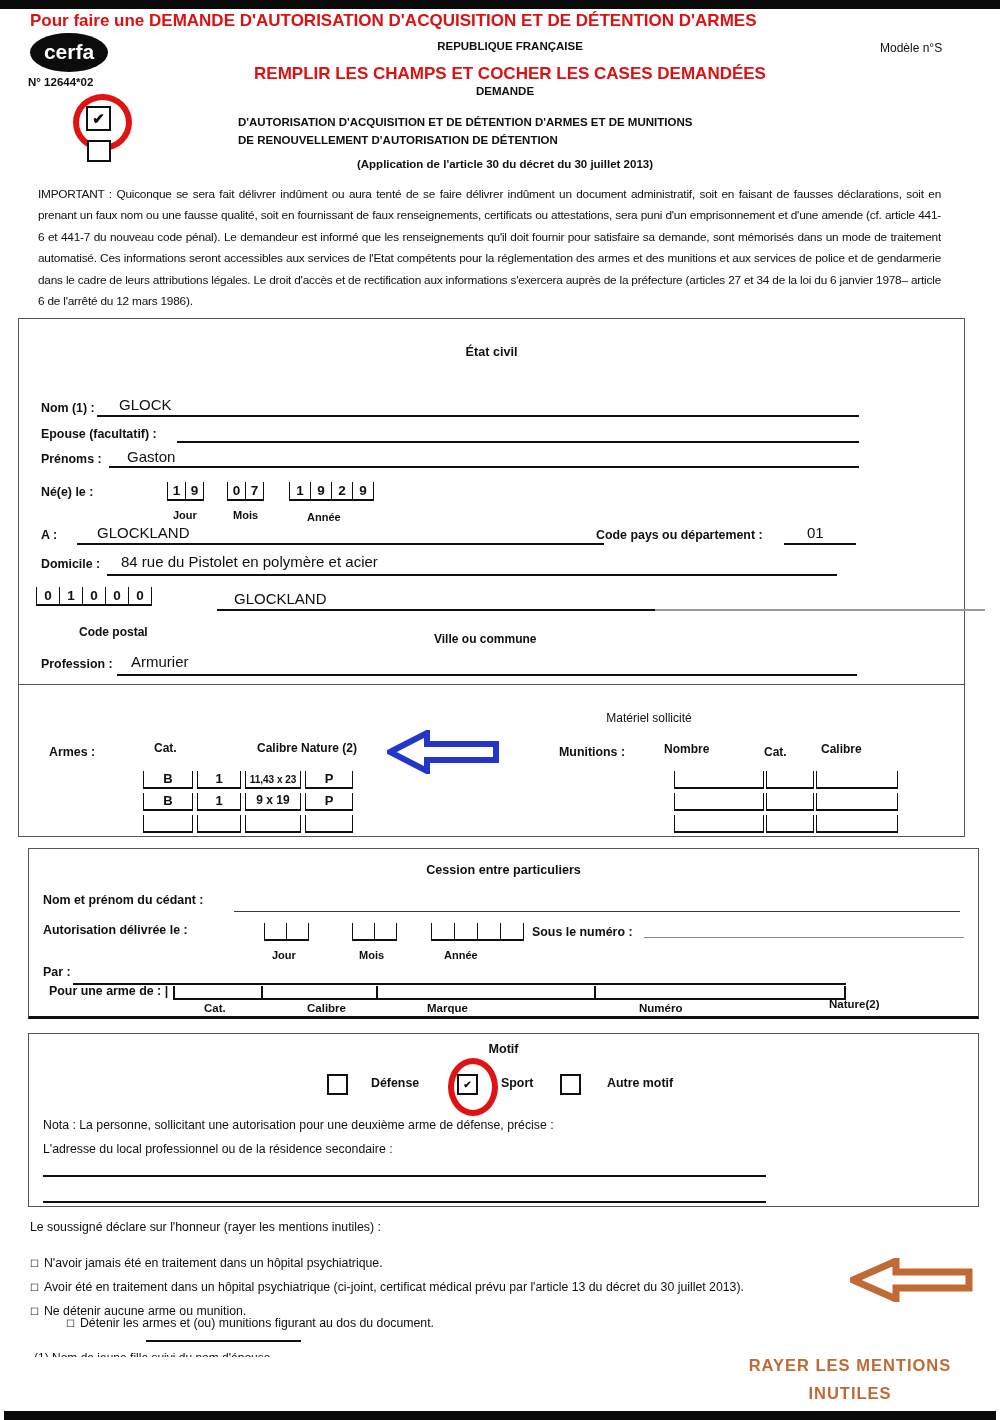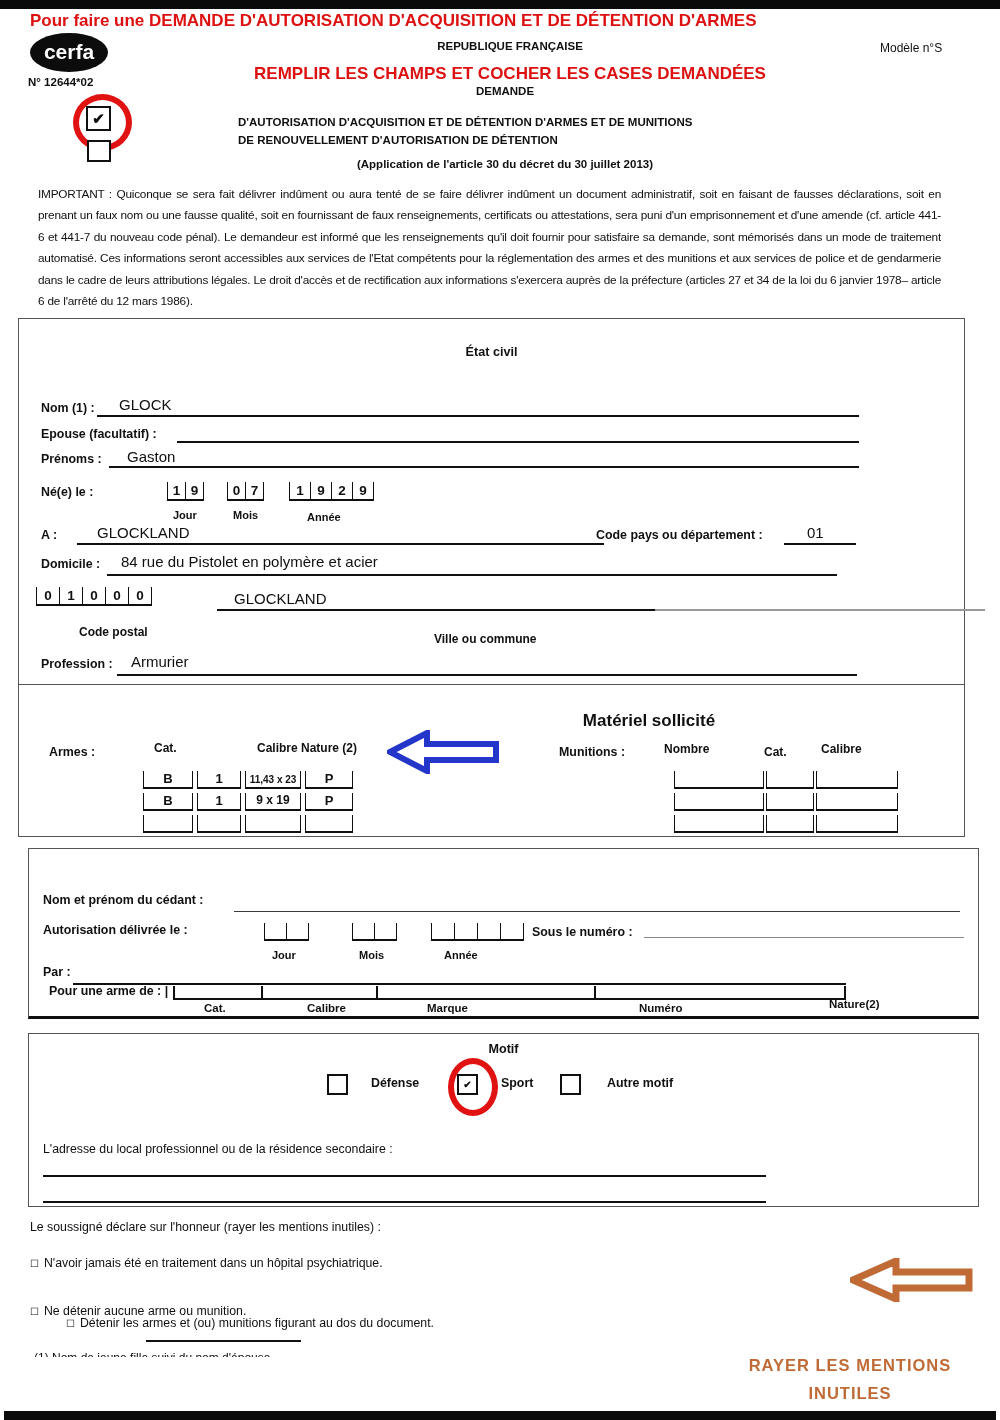--- a/index.html
+++ b/index.html
@@ -124,21 +124,21 @@
 
     <div class="abs small" style="left:60px;top:306px;font-size:12px;">Code postal</div>
     <div class="abs small" style="left:415px;top:313px;font-size:12px;">Ville ou commune</div>
 
     <div class="abs lbl" style="left:22px;top:338px;">Profession :</div>
     <div class="abs val" style="left:112px;top:334px;">Armurier</div>
     <div class="abs fline" style="left:98px;top:355px;width:740px;"></div>
   </div>
 
   <div class="sectionbox" style="left:18px;top:683px;width:945px;height:153px;border-top:none;">
-    <div class="abs" style="left:520px;top:28px;width:220px;text-align:center;font-size:17px;font-weight:bold;">Matériel sollicité</div>
+    <div class="abs" style="left:520px;top:28px;width:220px;text-align:center;font-size:12px;font-weight:normal;">Matériel sollicité</div>
 
     <div class="abs lbl" style="left:30px;top:62px;">Armes :</div>
     <div class="abs small" style="left:135px;top:58px;font-size:12px;">Cat.</div>
     <div class="abs small" style="left:238px;top:58px;font-size:12px;">Calibre Nature (2)</div>
 
     <svg class="abs" style="left:368px;top:47px;" width="113" height="44" viewBox="0 0 113 44">
       <polygon points="3,22 40,3 40,14 109,14 109,30 40,30 40,41" fill="#ffffff" stroke="#2336c9" stroke-width="6" stroke-linejoin="miter"></polygon>
     </svg>
 
     <div class="abs cells" style="left:124px;top:88px;">
@@ -176,20 +176,21 @@
         <span class="acell" style="width:80px;"></span>
     </div>
     <div class="abs cells" style="left:655px;top:132px;">
       <span class="acell" style="width:88px;margin-right:2px;"></span>
         <span class="acell" style="width:46px;margin-right:2px;"></span>
         <span class="acell" style="width:80px;"></span>
     </div>
   </div>
 
   <div class="sectionbox" style="left:28px;top:848px;width:949px;height:167px;border-bottom:3px solid #101010;">
+    <div class="boxtitle" style="top:14px;">Cession entre particuliers</div>
 
     <div class="abs lbl" style="left:14px;top:44px;">Nom et prénom du cédant :</div>
     <div class="abs tline" style="left:205px;top:62px;width:726px;"></div>
 
     <div class="abs lbl" style="left:14px;top:74px;">Autorisation délivrée le :</div>
     <div class="abs cells" style="left:235px;top:74px;">
       <span class="dc" style="width:21px;height:16px;"></span>
         <span class="dc" style="width:21px;height:16px;"></span>
     </div>
     <div class="abs cells" style="left:323px;top:74px;">
@@ -235,30 +236,34 @@
 
     <div class="redring" style="left:419px;top:24px;width:38px;height:46px;"></div>
     <div class="cb" style="left:428px;top:40px;width:17px;height:17px;">
       <span class="check" style="font-size:10px;line-height:17px;">✔</span>
     </div>
     <div class="abs lbl" style="left:472px;top:42px;">Sport</div>
 
     <div class="cb" style="left:531px;top:40px;width:17px;height:17px;"></div>
     <div class="abs lbl" style="left:578px;top:42px;">Autre motif</div>
 
+    <div class="abs txt" style="left:14px;top:84px;">Nota : La personne, sollicitant une autorisation pour une deuxième arme de défense, précise :</div>
     <div class="abs txt" style="left:14px;top:108px;">L'adresse du local professionnel ou de la résidence secondaire :</div>
 
     <div class="abs fline" style="left:14px;top:141px;width:723px;"></div>
     <div class="abs fline" style="left:14px;top:167px;width:723px;"></div>
   </div>
 
   <div class="abs txt" style="left:30px;top:1220px;">Le soussigné déclare sur l'honneur (rayer les mentions inutiles) :</div>
 
   <div class="abs txt" style="left:30px;top:1256px;">
     <span style="font-size:10px;margin-right:5px;">☐</span><span>N'avoir jamais été en traitement dans un hôpital psychiatrique.</span>
+  </div>
+  <div class="abs txt" style="left:30px;top:1280px;">
+    <span style="font-size:10px;margin-right:5px;">☐</span><span>Avoir été en traitement dans un hôpital psychiatrique (ci-joint, certificat médical prévu par l'article 13 du décret du 30 juillet 2013).</span>
   </div>
   <div class="abs txt" style="left:30px;top:1304px;">
     <span style="font-size:10px;margin-right:5px;">☐</span><span>Ne détenir aucune arme ou munition.</span>
   </div>
   <div class="abs txt" style="left:30px;top:1316px;padding-left:36px;">
     <span style="font-size:10px;margin-right:5px;">☐</span><span>Détenir les armes et (ou) munitions figurant au dos du document.</span>
   </div>
 
   <svg class="abs" style="left:850px;top:1258px;" width="123" height="44" viewBox="0 0 123 44">
     <polygon points="3,22 46,3 46,14 119,14 119,30 46,30 46,41" fill="#ffffff" stroke="#c06a35" stroke-width="7" stroke-linejoin="miter"></polygon>

